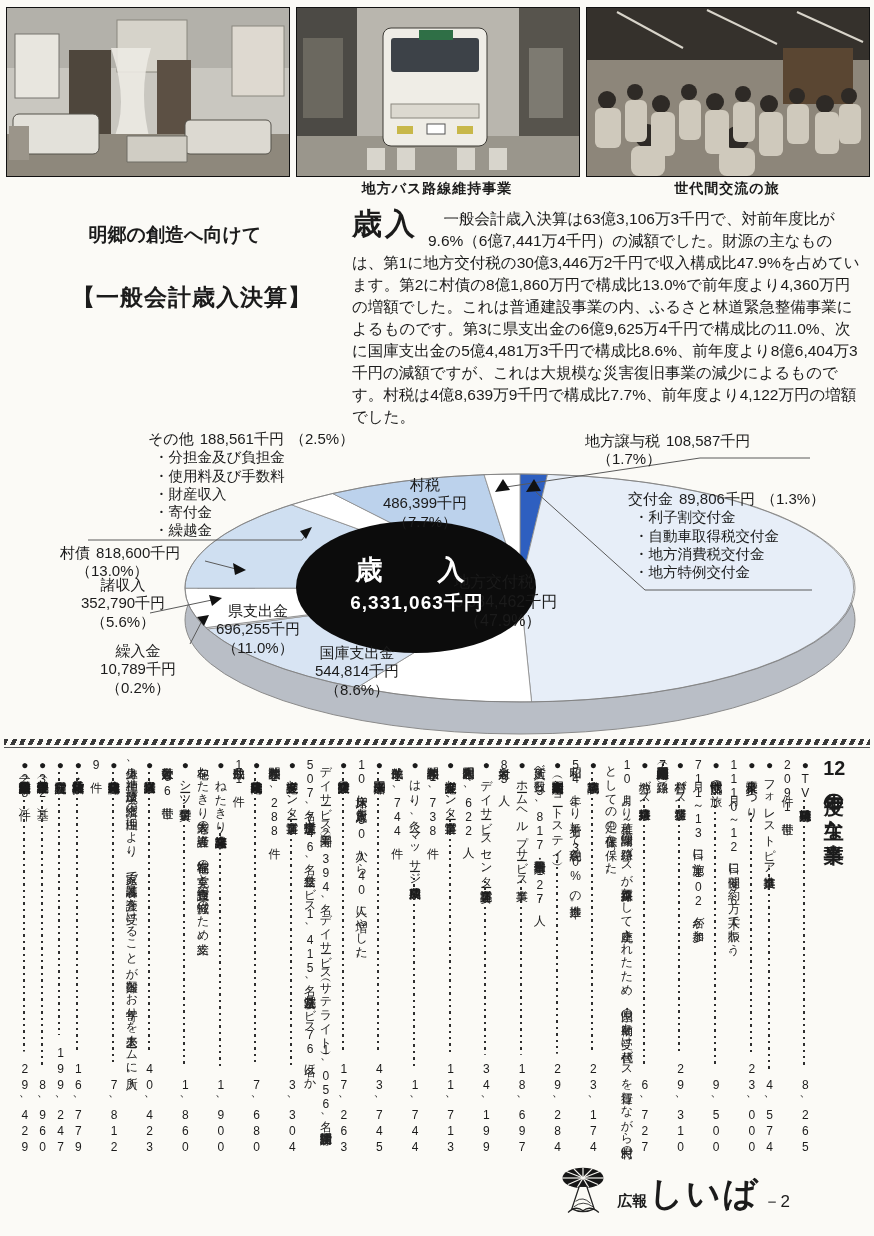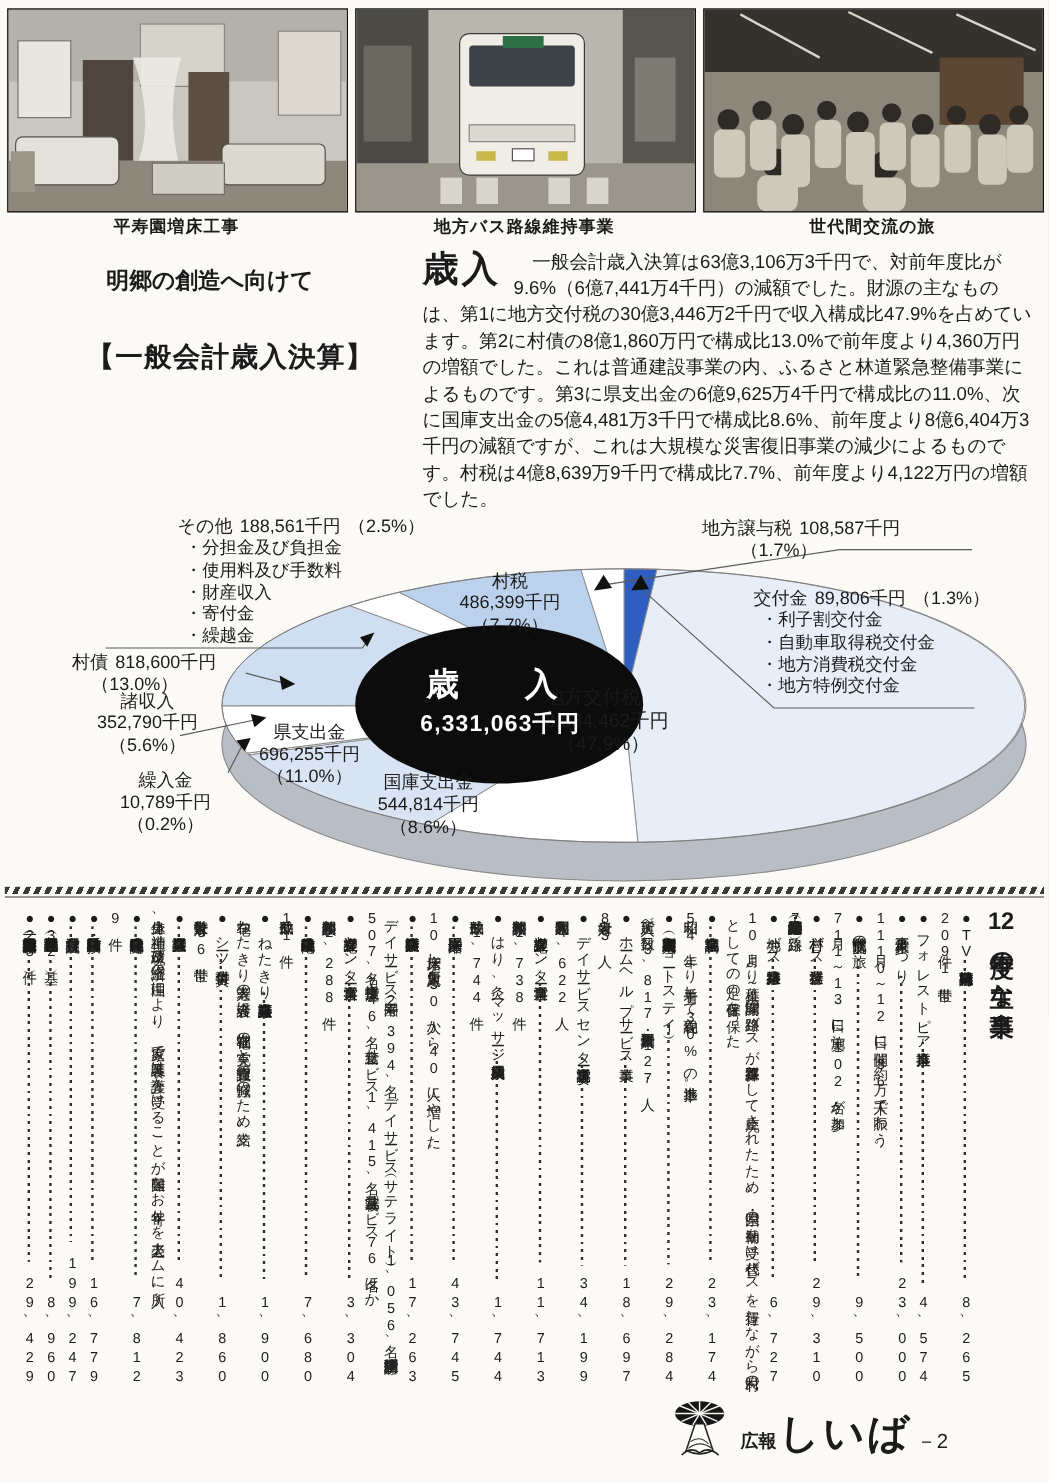--- a/index.html
+++ b/index.html
@@ -77,21 +77,20 @@
           <rect x="62" y="42" width="42" height="84" fill="#4e463c"></rect>
           <rect x="150" y="52" width="34" height="76" fill="#5c5044"></rect>
           <path d="M104,40 q20,60 0,96 l40,0 q-14,-50 0,-96 z" fill="#eceae3" opacity="0.9"></path>
           <rect x="0" y="126" width="282" height="42" fill="#8e887c"></rect>
           <rect x="6" y="106" width="86" height="40" rx="6" fill="#e3e1da" stroke="#55524b"></rect>
           <rect x="2" y="118" width="20" height="34" fill="#9b958a"></rect>
           <rect x="178" y="112" width="86" height="34" rx="5" fill="#dcd9d1" stroke="#55524b"></rect>
           <path d="M120,128 h60 v26 h-60 z" fill="#d0cdc4" stroke="#6f6c64"></path>
         </svg>
       </div>
-      <figcaption class="photo-caption">平寿園増床工事</figcaption>
     </figure>
     <figure class="photo-fig" style="margin:0">
       <div class="photo-frame">
         <svg width="282" height="168" viewBox="0 0 282 168">
           <rect width="282" height="168" fill="#b9b6ae"></rect>
           <rect x="0" y="0" width="60" height="130" fill="#4c4a45"></rect>
           <rect x="222" y="0" width="60" height="130" fill="#57544d"></rect>
           <rect x="232" y="40" width="34" height="70" fill="#7d7a71"></rect>
           <rect x="6" y="30" width="40" height="80" fill="#6b685f"></rect>
           <rect x="0" y="128" width="282" height="40" fill="#9a968c"></rect>
@@ -209,21 +208,21 @@
           <div>・分担金及び負担金</div>
           <div>・使用料及び手数料</div>
           <div>・財産収入</div>
           <div>・寄付金</div>
           <div>・繰越金</div>
         </div>
     </div>
 
     <div class="plabel" style="left:585px;top:2px;">
       <div class="head"><span>地方譲与税</span><span>108,587千円</span></div>
-      <div style="margin-left:32px;">（1.7%）</div>
+      <div style="margin-left:12px;">（1.7%）</div>
     </div>
 
     <div class="plabel" style="left:628px;top:60px;">
       <div class="head"><span>交付金</span><span>89,806千円</span><span>（1.3%）</span></div>
       <div class="sub">
           <div>・利子割交付金</div>
           <div>・自動車取得税交付金</div>
           <div>・地方消費税交付金</div>
           <div>・地方特例交付金</div>
         </div>

